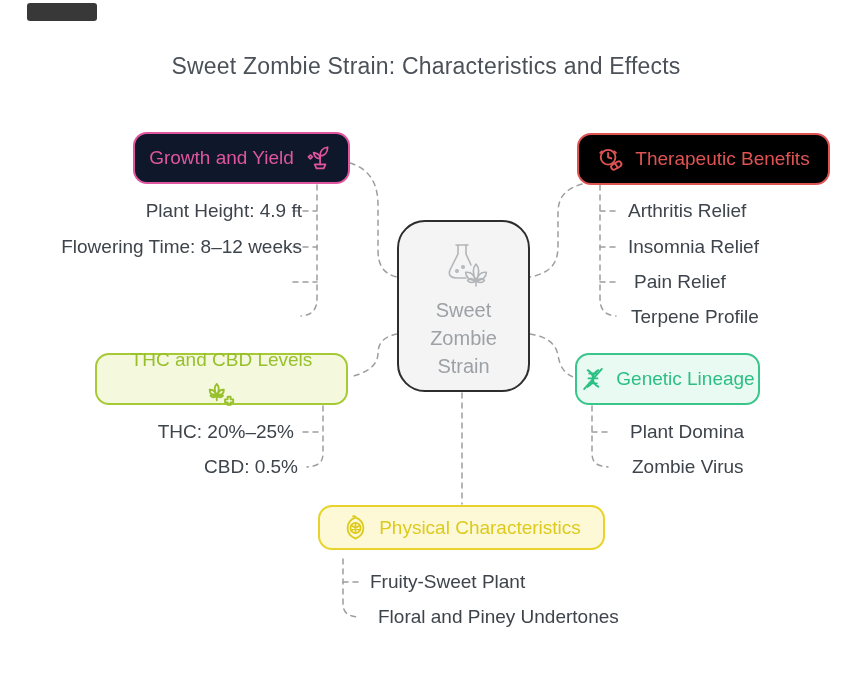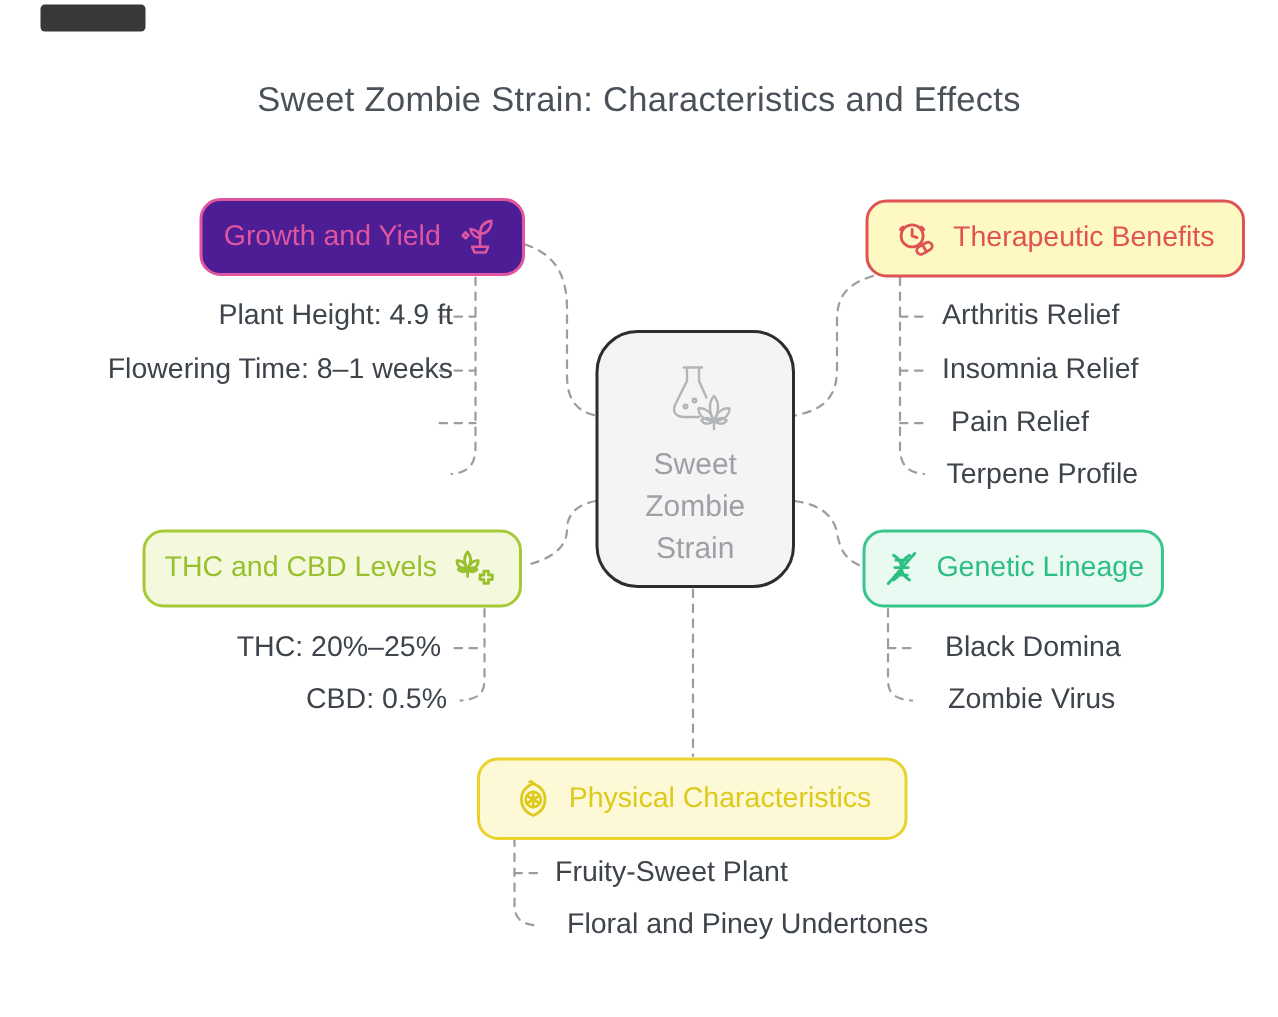--- a/index.html
+++ b/index.html
@@ -16,25 +16,25 @@
     font-size:23px;color:#4b5158;letter-spacing:.2px;
   }
   .branch-box{
     position:absolute;display:flex;align-items:center;justify-content:center;
     gap:10px;border-radius:14px;border:2px solid;font-size:19px;
     box-sizing:border-box;white-space:nowrap;
   }
   .icon{display:inline-flex;align-items:center;justify-content:center;}
   .icon svg{stroke:currentColor;fill:none;stroke-width:1.6;stroke-linecap:round;stroke-linejoin:round;}
 
-  .b-growth{left:133px;top:132px;width:217px;height:52px;border-color:#e0559f;background:#4c1d95;color:#e0559f;}
-  .b-thera {left:577px;top:133px;width:253px;height:52px;border-color:#e05353;background:#fef9c3;color:#e05353;}
-  .b-thc   {left:95px; top:353px;width:253px;height:52px;border-color:#a6ca35;background:#f4f9de;color:#97c02c;}
-  .b-gene  {left:575px;top:353px;width:201px;height:52px;border-color:#38c68b;background:#e8faf2;color:#2cbf83;}
-  .b-phys  {left:318px;top:505px;width:287px;height:55px;border-color:#e7d32b;background:#fdf9d7;color:#ddca1d;}
+  .b-growth{left:133px;top:132px;width:217px;height:52px;border-color:#e0559f;background:#0f172a;color:#e0559f;}
+  .b-thera {left:577px;top:133px;width:253px;height:52px;border-color:#e05353;background:#000000;color:#e05353;}
+  .b-thc   {left:95px; top:353px;width:253px;height:52px;border-color:#a6ca35;background:#f4f9de;color:#97c02c;flex-direction:column;}
+  .b-gene  {left:575px;top:353px;width:185px;height:52px;border-color:#38c68b;background:#e8faf2;color:#2cbf83;}
+  .b-phys  {left:318px;top:505px;width:287px;height:45px;border-color:#e7d32b;background:#fdf9d7;color:#ddca1d;}
 
   .central{
     position:absolute;left:397px;top:220px;width:133px;height:172px;
     border:2px solid #2d2d2d;border-radius:28px;background:#f4f4f5;
     display:flex;flex-direction:column;align-items:center;padding-top:18px;
     box-sizing:border-box;color:#b2b5b8;
   }
   .central .line{font-size:20px;line-height:28px;color:#9da1a6;}
   .central .icon{margin-bottom:8px;}
 
@@ -163,29 +163,29 @@
         <path d="M12,2.5 C17,4.5 19,8 19,12 C19,16.5 16,19.8 12,21.5 C8,19.8 5,16.5 5,12 C5,8 7,4.5 12,2.5 z"></path>
         <path d="M12,2.5 C11.5,1.5 10.5,1.2 9.8,1.6"></path>
         <circle cx="12" cy="12" r="4.5"></circle>
         <path d="M12,7.5 V16.5 M8.2,9.8 L15.8,14.2 M8.2,14.2 L15.8,9.8"></path>
       </svg>
     </span>
     <span>Physical Characteristics</span>
   </div>
 
   <div class="leaf" style="right:550px;top:211px">Plant Height: 4.9 ft</div>
-  <div class="leaf" style="right:550px;top:247px">Flowering Time: 8–1 weeks</div>
+  <div class="leaf" style="right:550px;top:247px">Flowering Time: 8–12 weeks</div>
 
   <div class="leaf" style="left:628px;top:211px">Arthritis Relief</div>
   <div class="leaf" style="left:628px;top:247px">Insomnia Relief</div>
   <div class="leaf" style="left:634px;top:282px">Pain Relief</div>
   <div class="leaf" style="left:631px;top:317px">Terpene Profile</div>
 
   <div class="leaf" style="right:558px;top:432px">THC: 20%–25%</div>
   <div class="leaf" style="right:554px;top:467px">CBD: 0.5%</div>
 
-  <div class="leaf" style="left:630px;top:432px">Black Domina</div>
+  <div class="leaf" style="left:630px;top:432px">Plant Domina</div>
   <div class="leaf" style="left:632px;top:467px">Zombie Virus</div>
 
   <div class="leaf" style="left:370px;top:582px">Fruity-Sweet Plant</div>
   <div class="leaf" style="left:378px;top:617px">Floral and Piney Undertones</div>
 
 </div>
 
 </body></html>

